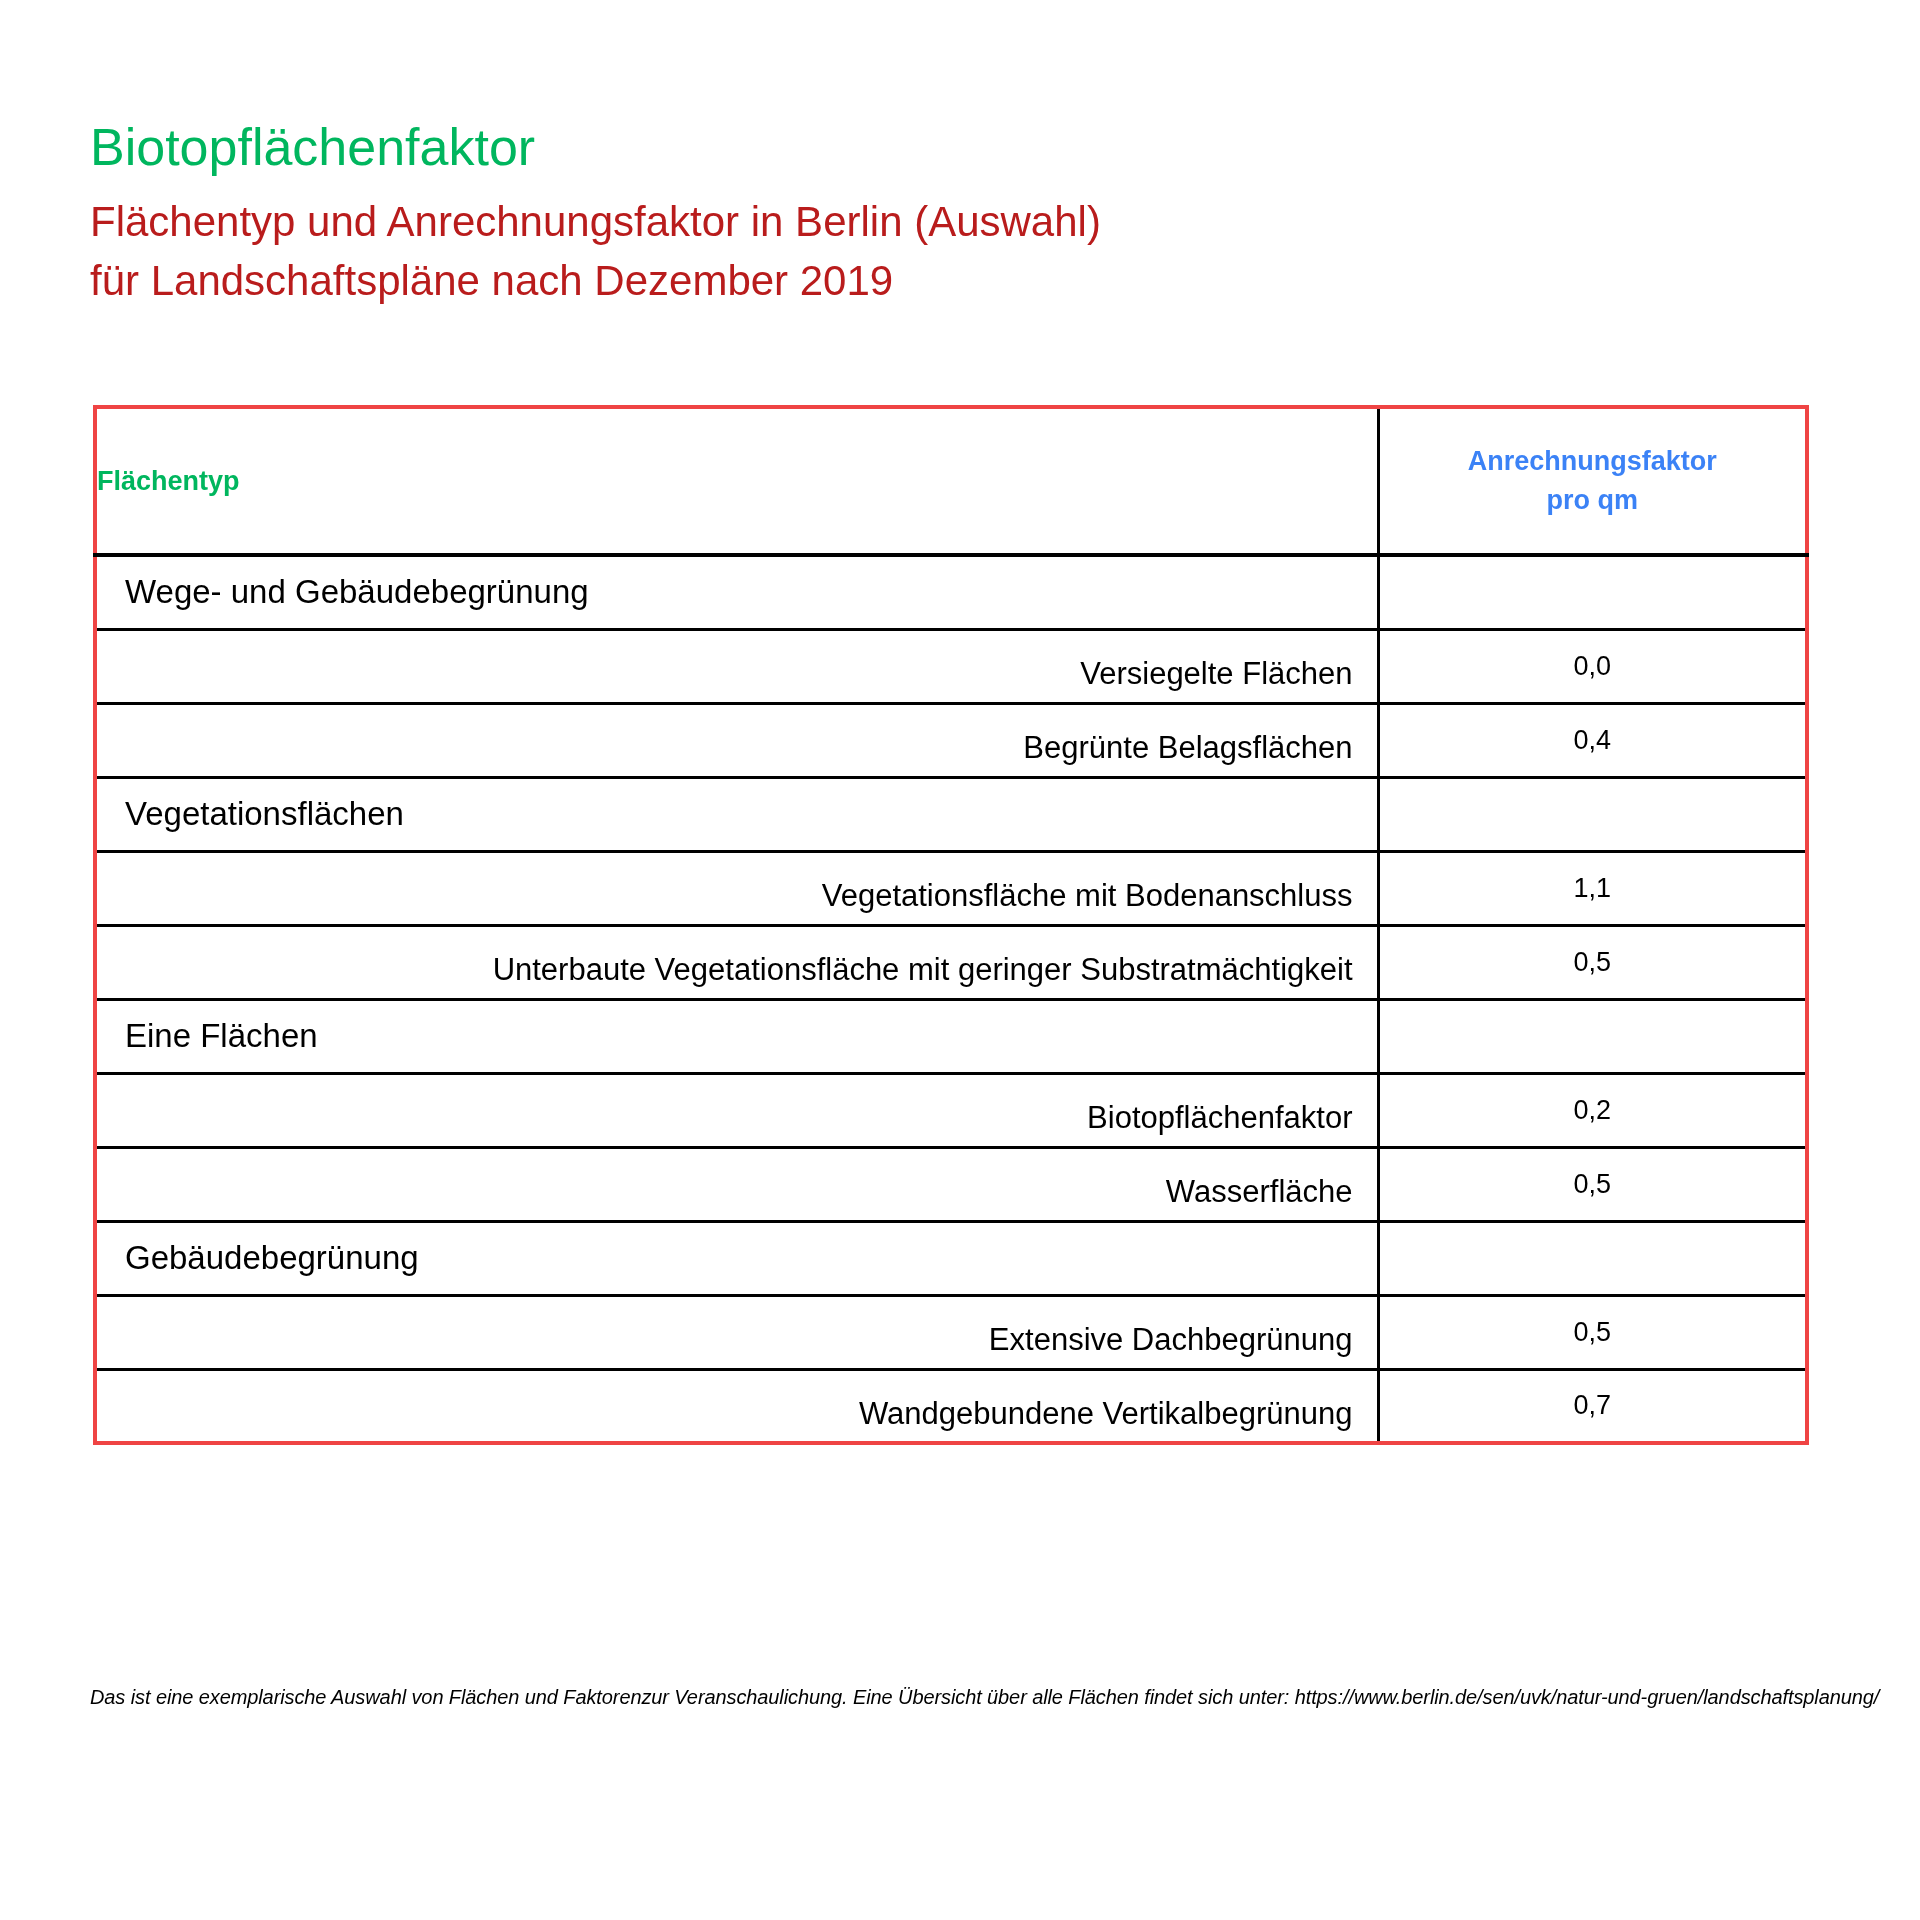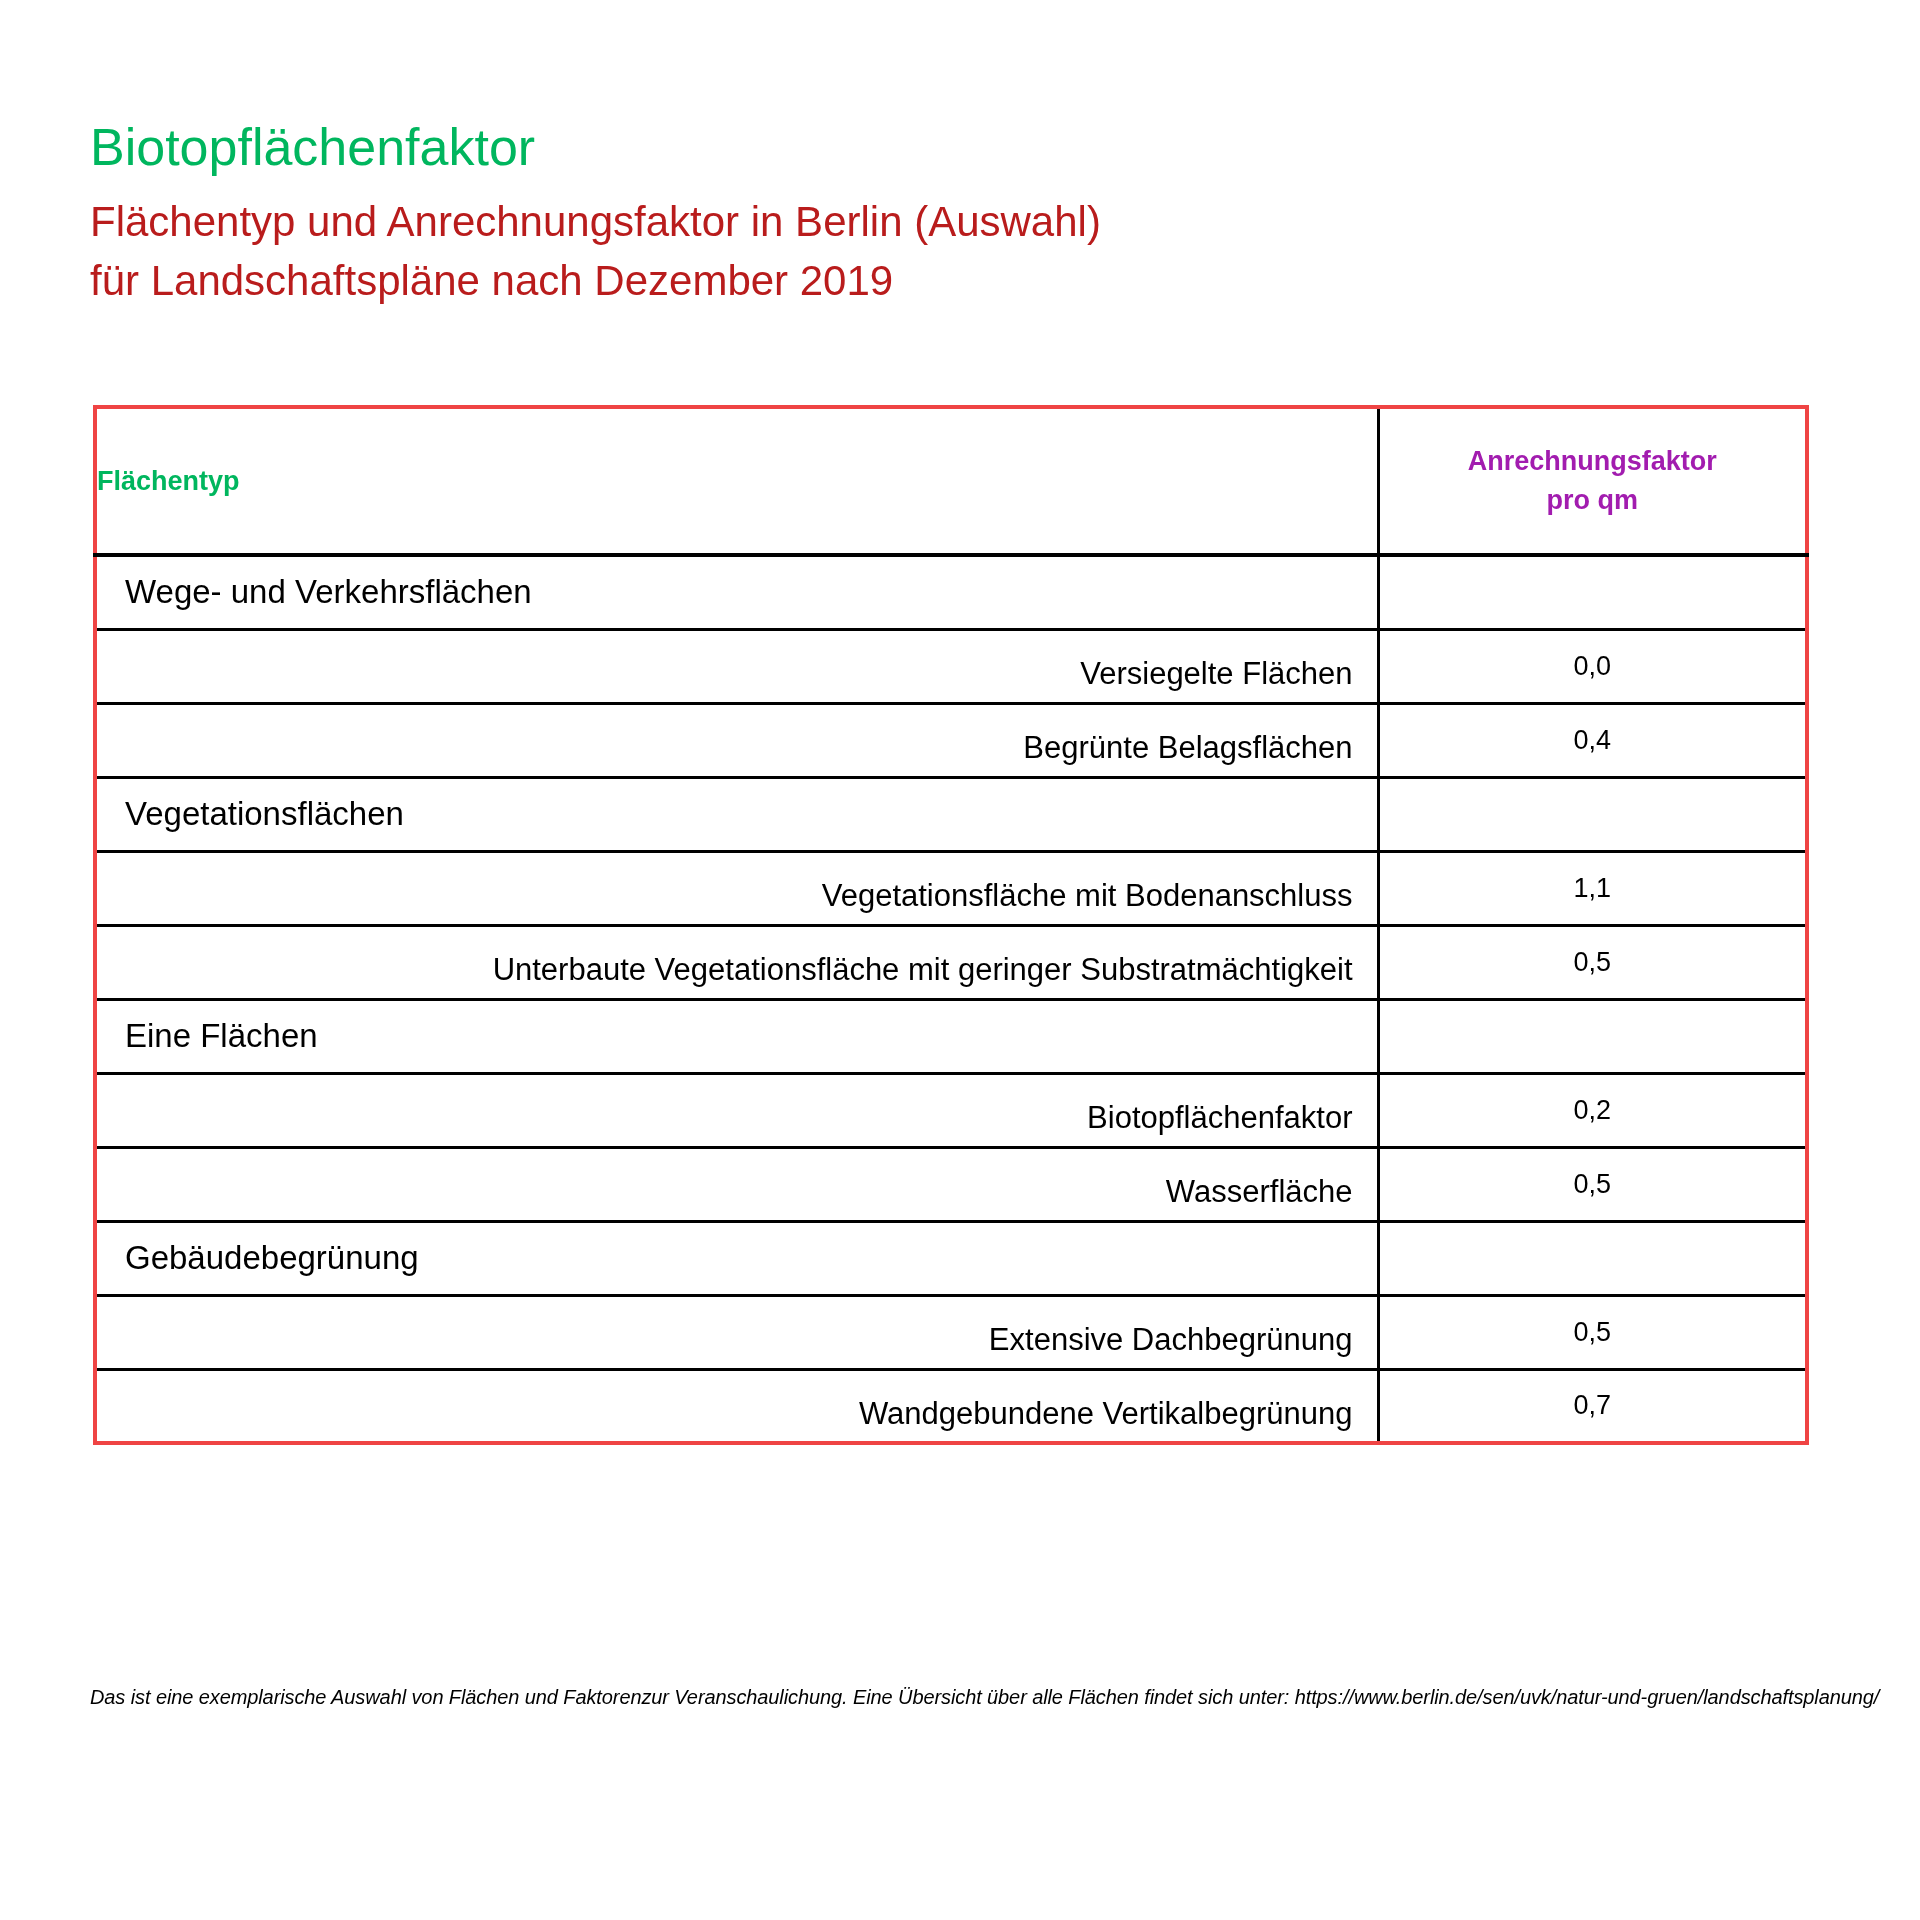--- a/index.html
+++ b/index.html
@@ -79,21 +79,21 @@
   }
   th.head-left {
     text-align: left;
     padding: 0 0 0 28px;
     color: #00b65e;
     font-size: 27px;
     font-weight: bold;
   }
   th.head-right {
     text-align: center;
-    color: #a21caf;
+    color: #3b82f6;
     font-size: 27px;
     font-weight: bold;
     line-height: 1.45;
     padding: 0 12px;
   }
 
   
   tr.cat td.label {
     text-align: left;
     padding: 0 0 0 28px;
@@ -151,21 +151,21 @@
         <tr class="head">
           <th class="head-left">Flächentyp</th>
           <th class="head-right">
             <span>Anrechnungsfaktor</span><br>
             <span>pro qm</span>
           </th>
         </tr>
       </thead>
       <tbody>
         <tr class="cat">
-          <td class="label">Wege- und Verkehrsflächen</td>
+          <td class="label">Wege- und Gebäudebegrünung</td>
           <td class="value"></td>
         </tr>
         <tr class="sub">
           <td class="label">Versiegelte Flächen</td>
           <td class="value">0,0</td>
         </tr>
         <tr class="sub">
           <td class="label">Begrünte Belagsflächen</td>
           <td class="value">0,4</td>
         </tr>

